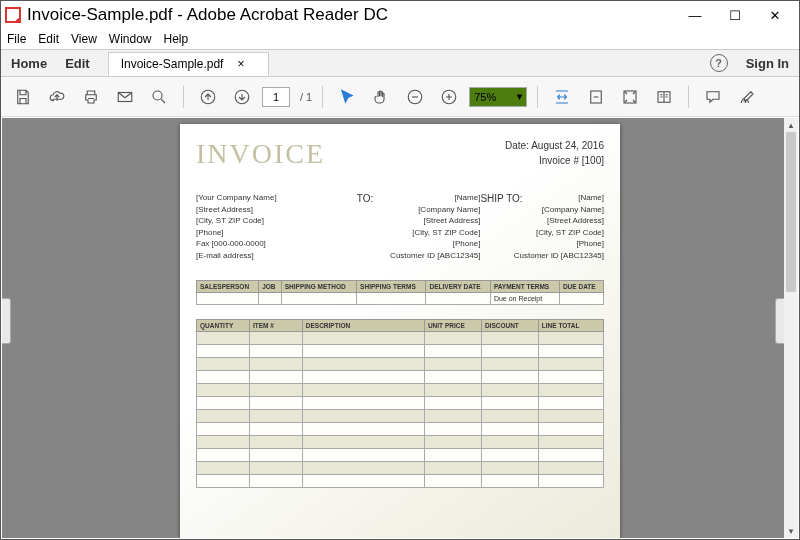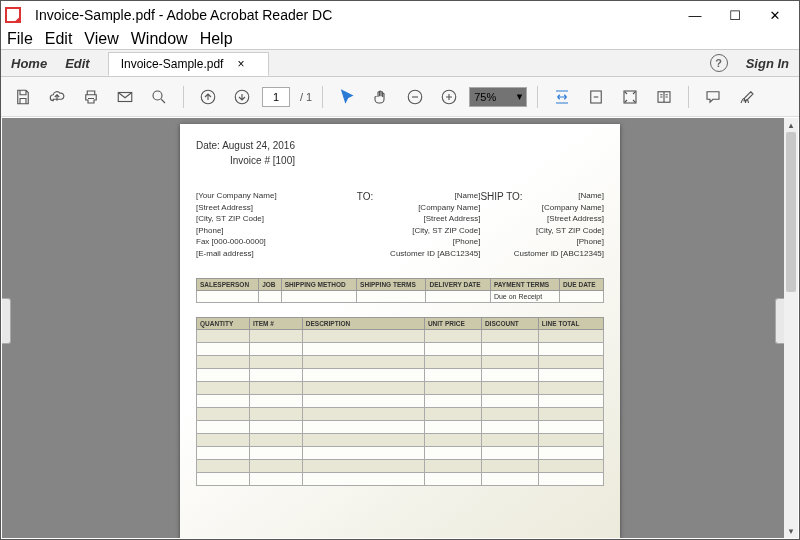--- a/index.html
+++ b/index.html
@@ -1,33 +1,33 @@
 <!DOCTYPE html>
 <html><head>
 <meta charset="utf-8">
 <style>
 * { margin:0; padding:0; box-sizing:border-box; font-family:"Segoe UI",Arial,sans-serif; }
 body { width:800px; height:540px; background:#fff; overflow:hidden; border:1px solid #555; position:relative; }
 .titlebar { height:28px; display:flex; align-items:center; padding:0 4px; background:#fff; }
 .titlebar .icon { width:16px; height:16px; background:#d33; margin-right:6px; position:relative; }
 .titlebar .icon::after { content:""; position:absolute; inset:2px; background:#fff; clip-path:polygon(0 0,100% 0,100% 70%,70% 100%,0 100%); }
-.titlebar .title { font-size:14px; flex:1;margin-left:8px; }
+.titlebar .title { font-size:17px; flex:1; }
 .winbtn { width:40px; height:28px; display:flex; align-items:center; justify-content:center; font-size:13px; }
-.menubar { height:20px; display:flex; align-items:center; padding:0 6px; gap:12px; font-size:16px; }
+.menubar { height:20px; display:flex; align-items:center; padding:0 6px; gap:12px; font-size:12px; }
 .appbar { height:28px; background:#f2f2f2; border-top:1px solid #ccc; border-bottom:1px solid #ccc; display:flex; align-items:center; padding:0 10px; gap:18px; }
 .appbar .tab { background:#fff; border:1px solid #ccc; border-bottom:1px solid #fff; padding:4px 24px 4px 12px; font-size:12px; position:relative; top:1px; display:flex; align-items:center; gap:14px; }
 .appbar .spacer { flex:1; }
-.appbar .link { font-size:13px; font-weight:600; color:#333;font-style:italic; }
+.appbar .link { font-size:13px; font-weight:600; color:#333; }
 .toolbar { height:40px; background:#f7f7f7; border-bottom:1px solid #ddd; display:flex; align-items:center; padding:0 8px; gap:6px; }
 .tbtn { width:28px; height:28px; display:flex; align-items:center; justify-content:center; color:#555; border-radius:2px; }
 .tbtn svg { width:18px; height:18px; stroke:#555; fill:none; stroke-width:1.5; }
 .tsep { width:1px; height:22px; background:#ccc; margin:0 4px; }
 .pagebox { width:28px; height:20px; border:1px solid #aaa; font-size:11px; text-align:center; background:#fff; }
 .pgtotal { font-size:11px; color:#555; margin-left:4px; }
-.zoomsel { width:58px; height:20px; border:1px solid #aaa; font-size:11px; background:#737373; display:flex; align-items:center; justify-content:space-between; padding:0 4px; }
+.zoomsel { width:58px; height:20px; border:1px solid #aaa; font-size:11px; background:#4d7c0f; display:flex; align-items:center; justify-content:space-between; padding:0 4px; }
 .viewer { position:absolute; top:117px; bottom:1px; left:1px; right:1px; background:#858585; display:flex; justify-content:center; overflow:hidden; }
 .vtab { position:absolute; width:9px; height:46px; background:#e8e8e8; border:1px solid #aaa; top:180px; }
 .vtab.left { left:0; border-left:none; border-radius:0 3px 3px 0;}
 .vtab.right { right:14px; border-right:none; border-radius:3px 0 0 3px;}
 .scroll { position:absolute; right:0; top:0; bottom:0; width:14px; background:#f0f0f0; }
 .scroll .up,.scroll .dn { height:14px; display:flex; align-items:center; justify-content:center; font-size:9px; color:#555;}
 .scroll .thumb { position:absolute; top:14px; left:2px; right:2px; height:160px; background:#c8c8c8; border-radius:2px; }
 .page { width:440px; background:#fff; margin-top:6px; box-shadow:0 1px 4px rgba(0,0,0,0.5); padding:14px 16px; font-size:8px; color:#333; background:linear-gradient(145deg,#fff 0%,#fff 40%,#eceadb 100%); }
 .invh { display:flex; justify-content:space-between; align-items:flex-start; }
 .invtitle { font-family:"Times New Roman",serif; font-size:28px; letter-spacing:2px; color:#c4c0a2; font-weight:500;}
@@ -188,20 +188,21 @@
   <div class="vtab left"></div>
   <div class="vtab right"></div>
   <div class="scroll">
     <div class="up">▴</div>
     <div class="thumb"></div>
     <div class="dn" style="position:absolute;bottom:0;width:100%;">▾</div>
   </div>
 
   <div class="page">
     <div class="invh">
+      <div class="invtitle">INVOICE</div>
       <div class="meta">
         <span>Date:</span> <span>August 24, 2016</span><br>
         <span>Invoice #</span> <span>[100]</span>
       </div>
     </div>
 
     <div class="addr">
       <div class="col1">
         <div>[Your Company Name]</div>
         <div>[Street Address]</div>

